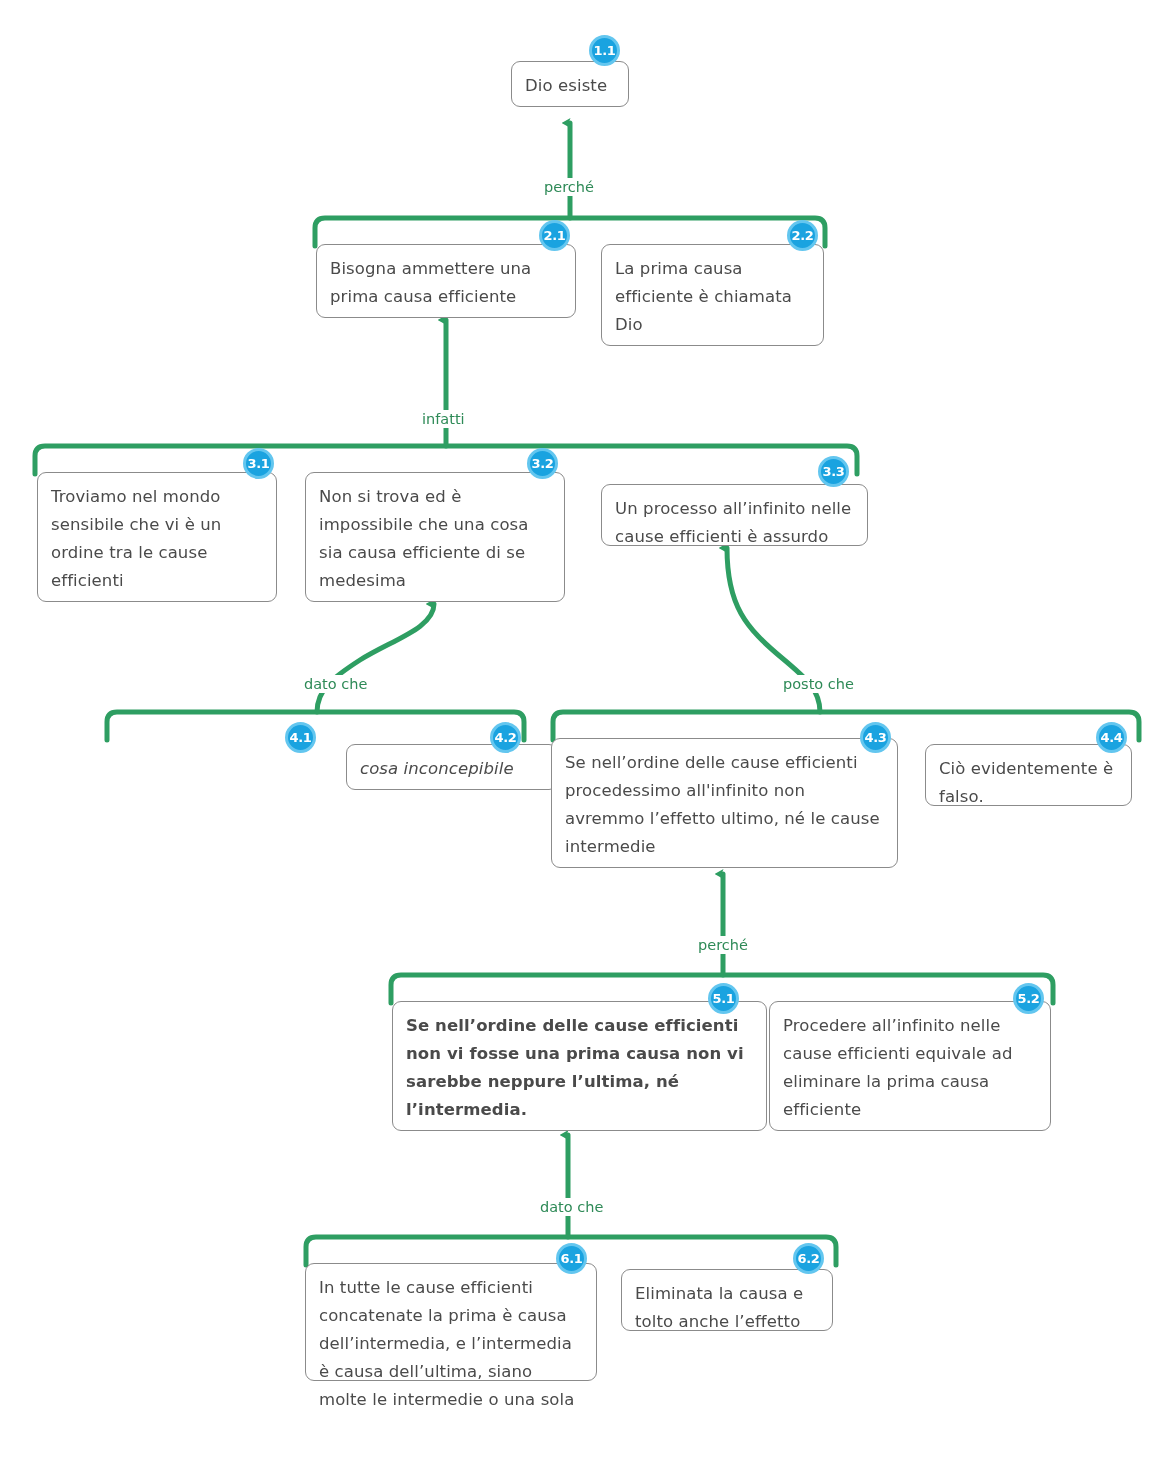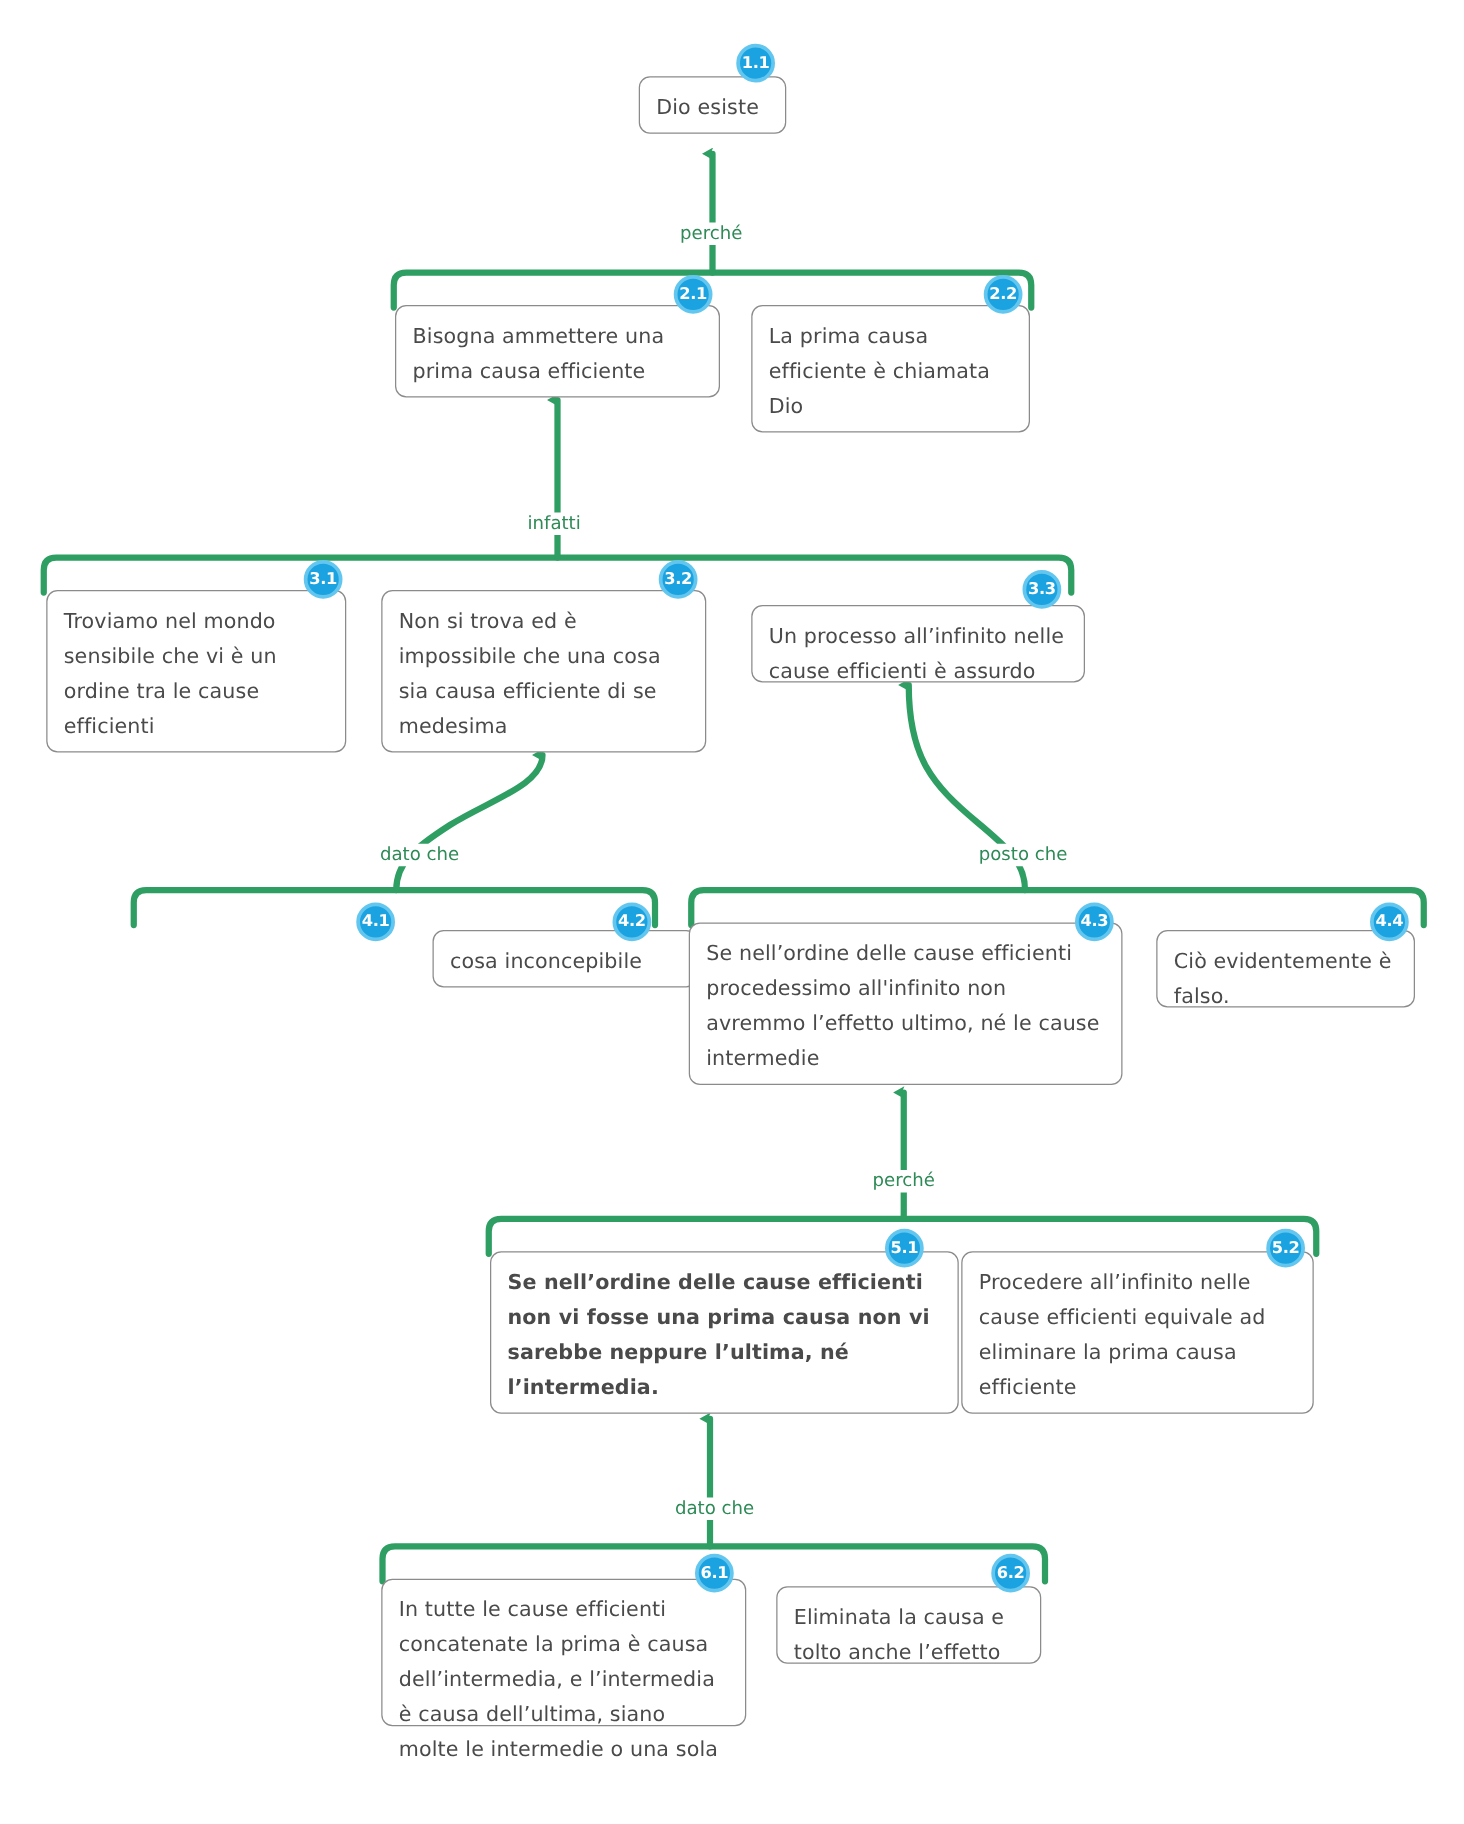--- a/index.html
+++ b/index.html
@@ -133,21 +133,21 @@
   </div>
   <div class="badge" style="left:527px;top:448px;">3.2</div>
 
   <div class="node" style="left:589px;top:484px;width:267px;height:62px;margin-left:12px;">
     <span class="txt">Un processo all’infinito nelle cause efficienti è assurdo</span>
   </div>
   <div class="badge" style="left:818px;top:456px;">3.3</div>
 
   <div class="badge" style="left:285px;top:722px;">4.1</div>
 
-  <div class="node" style="left:346px;top:744px;width:212px;height:46px;">
+  <div class="node" style="left:346px;top:744px;width:212px;height:46px;font-style:italic;">
     <span class="txt">cosa inconcepibile</span>
   </div>
   <div class="badge" style="left:490px;top:722px;">4.2</div>
 
   <div class="node" style="left:551px;top:738px;width:347px;height:130px;">
     <span class="txt">Se nell’ordine delle cause efficienti procedessimo all'infinito non avremmo l’effetto ultimo, né le cause intermedie</span>
   </div>
   <div class="badge" style="left:860px;top:722px;">4.3</div>
 
   <div class="node" style="left:925px;top:744px;width:207px;height:62px;">

